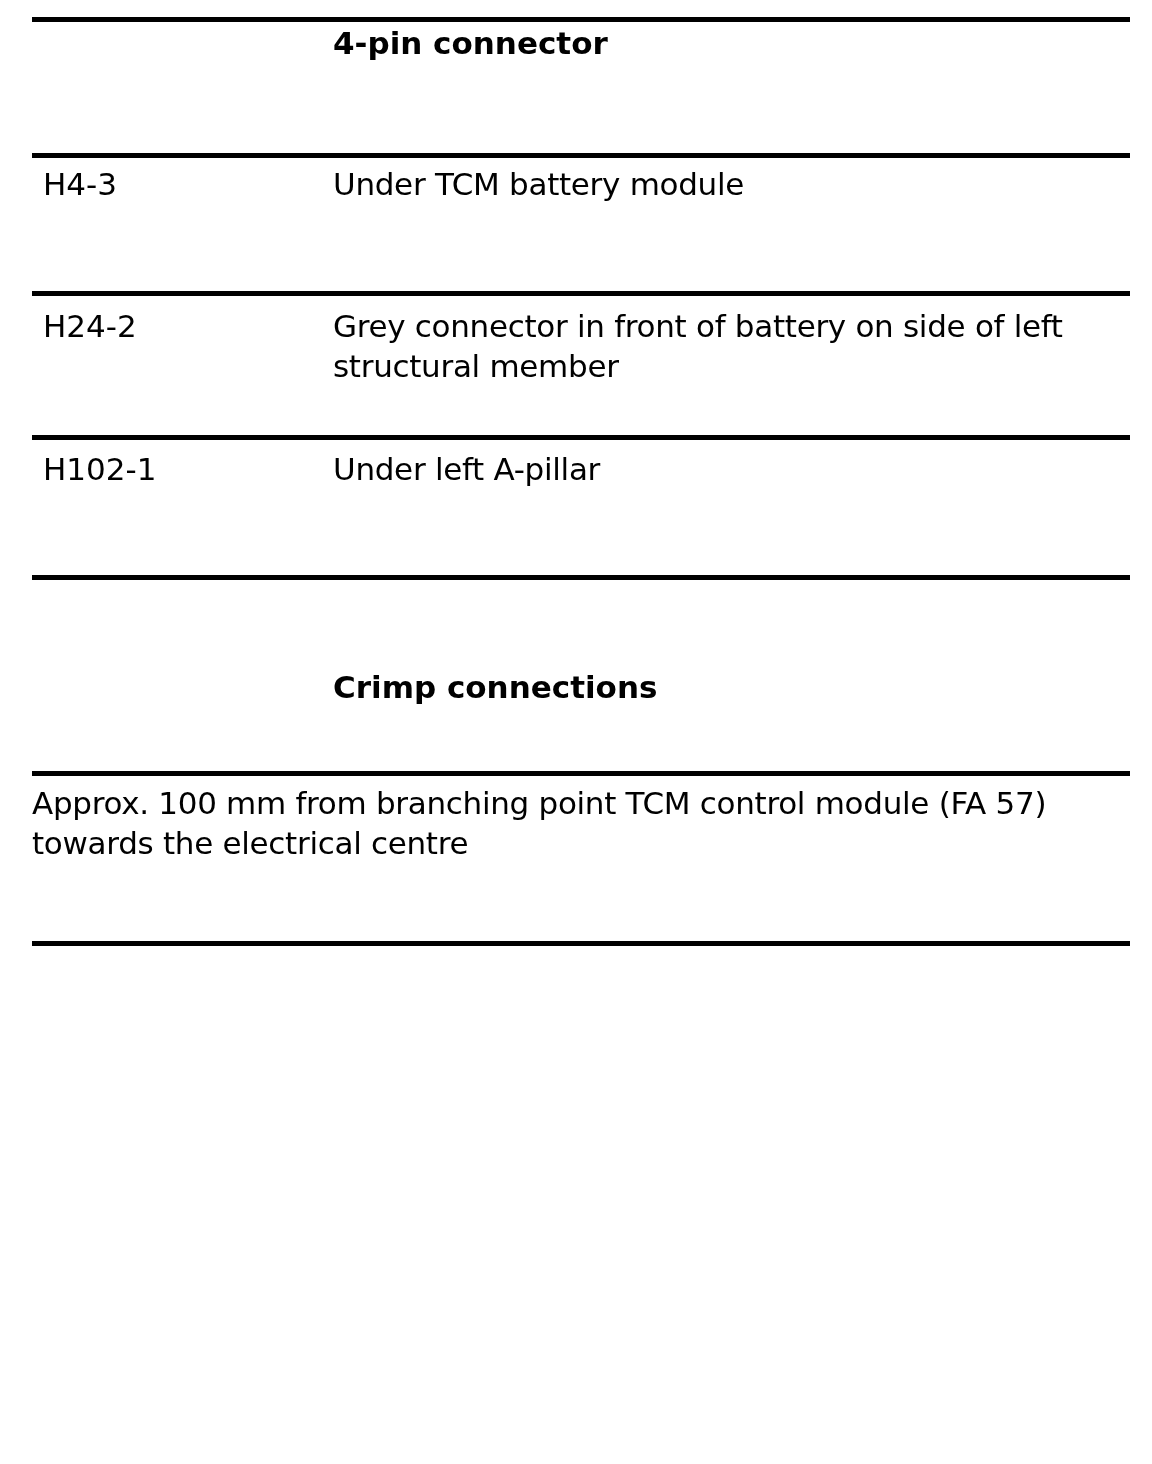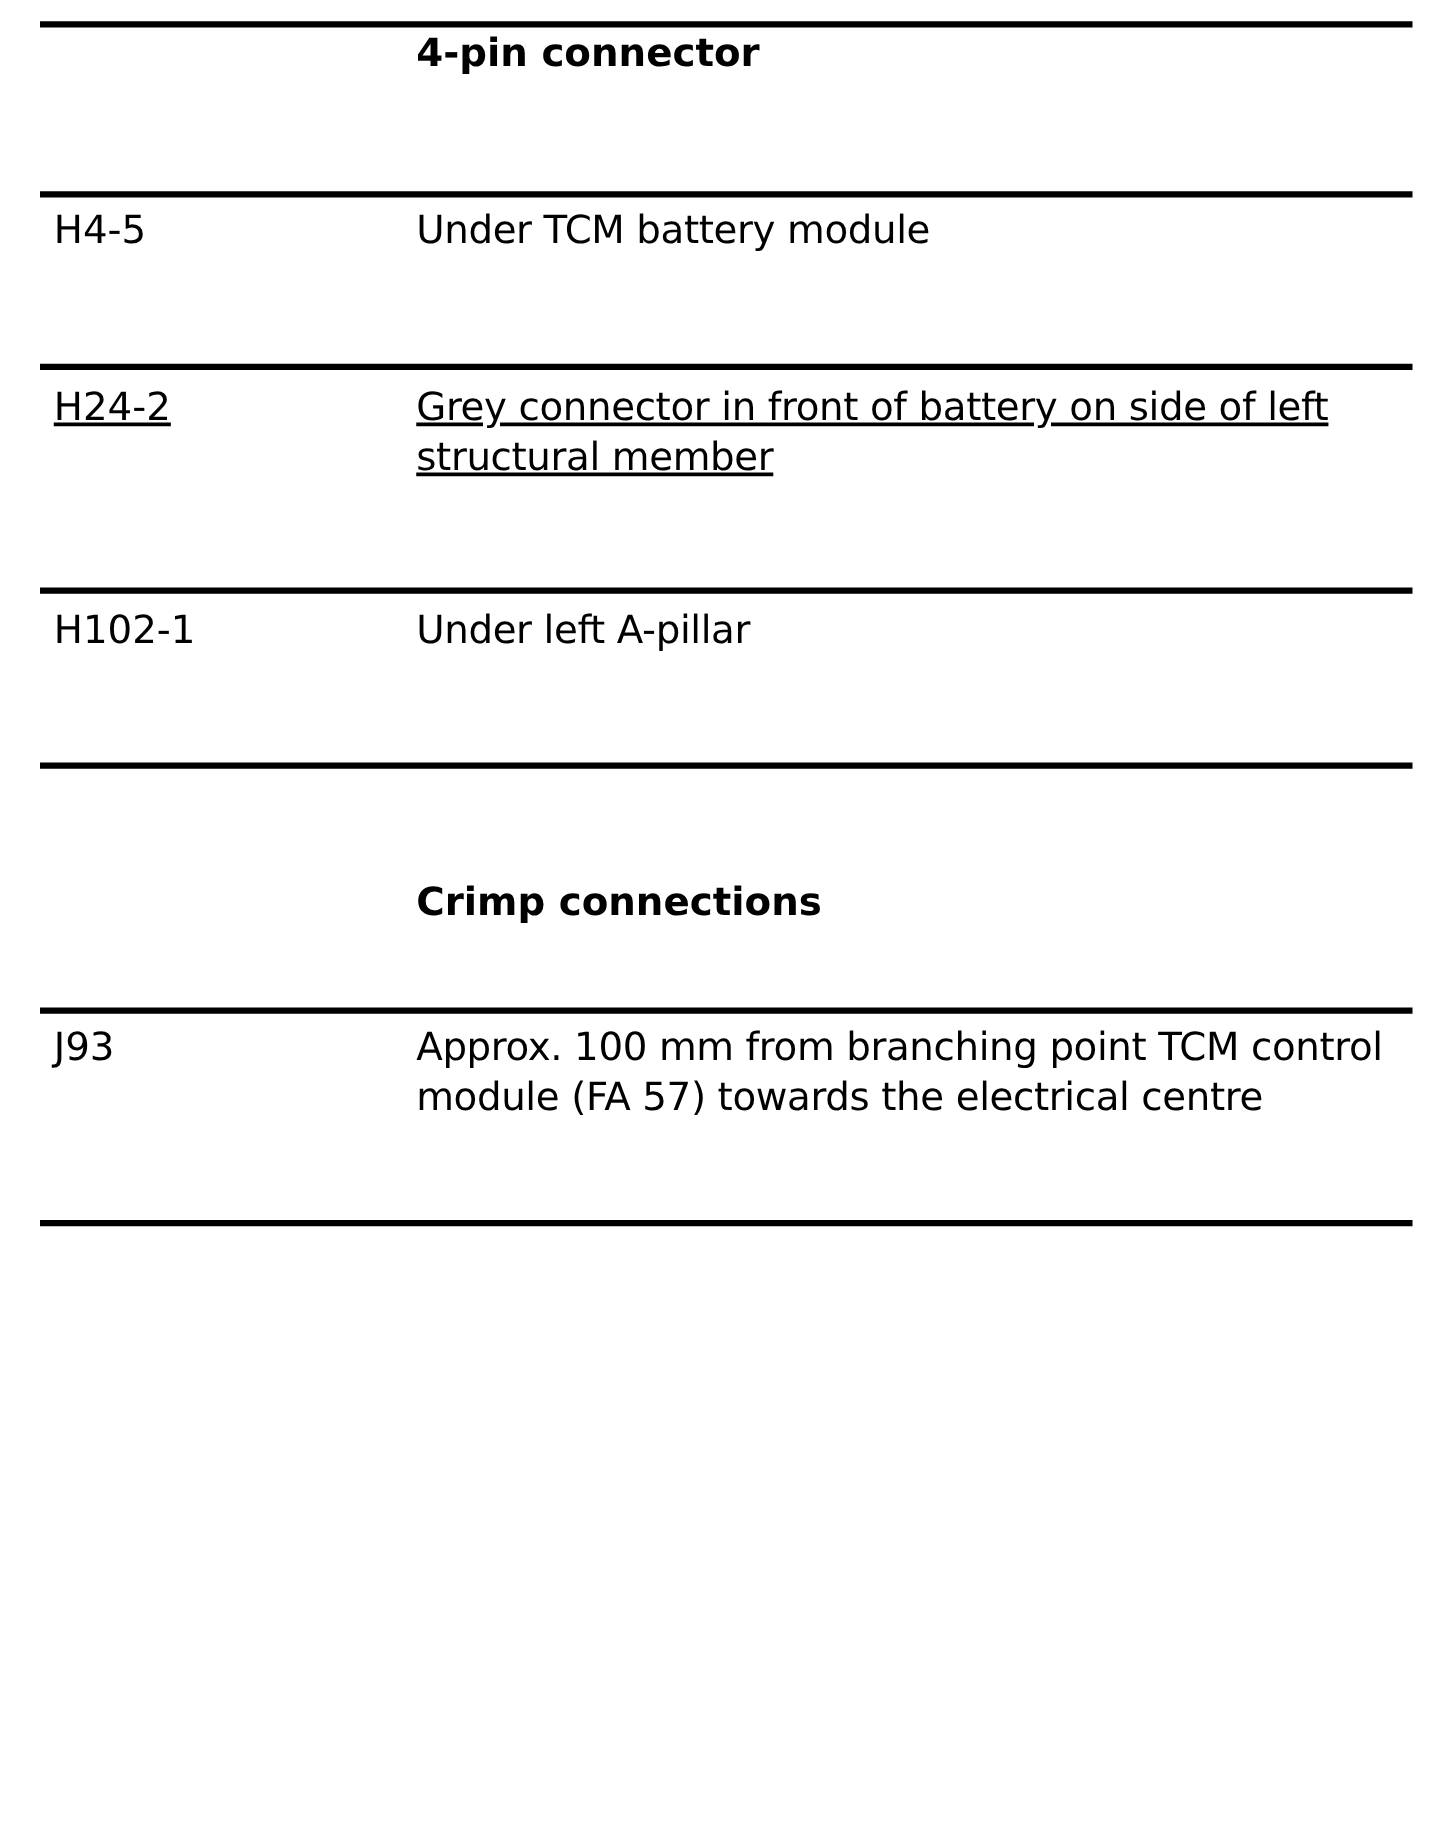--- a/index.html
+++ b/index.html
@@ -43,52 +43,51 @@
     line-height: 40px;
     letter-spacing: -0.3px;
   }
   .header-row .cell-desc {
     font-weight: bold;
     letter-spacing: 0;
   }
   .row-a { height: 136px; padding-top: 1px; }
   .row-b { height: 138px; padding-top: 6px; }
   .row-c { height: 219px; padding-top: 89px; }
-  .row-d { height: 179px; padding-top: 10px; text-decoration: underline; }
+  .row-d { height: 144px; padding-top: 10px; }
   .row-e { height: 219px; padding-top: 91px; }
   .row-f { height: 140px; padding-top: 9px; justify-content: flex-end; }
   .row-g { height: 196px; padding-top: 87px; }
   .row-h { height: 170px; padding-top: 7px; }
 </style>
 </head>
 <body>
 
 <div class="conn-table">
 
   <div class="row header-row row-a">
     <div class="cell-code"></div>
     <div class="cell-desc">4-pin connector</div>
   </div>
   <div class="row row-b">
-    <div class="cell-code">H4-5</div>
+    <div class="cell-code">H4-3</div>
     <div class="cell-desc">Under TCM battery module</div>
   </div>
 
   <div class="row row-d">
     <div class="cell-code">H24-2</div>
     <div class="cell-desc">Grey connector in front of battery on side of left structural member</div>
   </div>
 
   <div class="row row-f">
     <div class="cell-code">H102-1</div>
     <div class="cell-desc">Under left A-pillar</div>
   </div>
 
   <div class="row header-row row-g">
     <div class="cell-code"></div>
     <div class="cell-desc">Crimp connections</div>
   </div>
   <div class="row row-h">
-    <div class="cell-code">J93</div>
     <div class="cell-desc">Approx. 100 mm from branching point TCM control module (FA 57) towards the electrical centre</div>
   </div>
 
 </div>
 
 </body></html>

